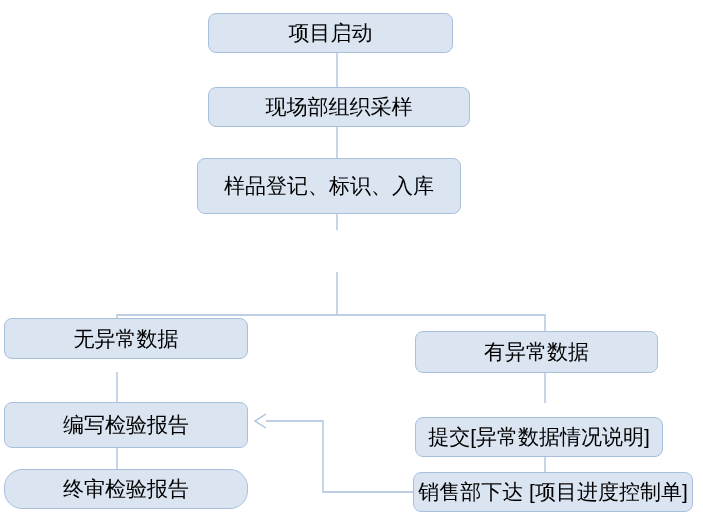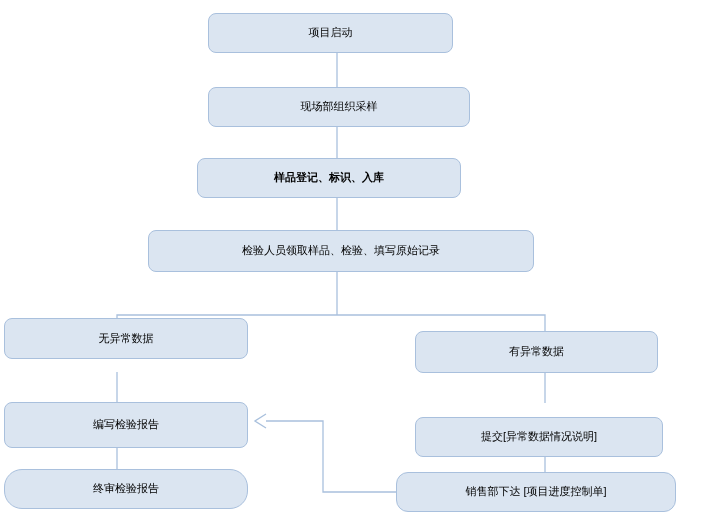--- a/index.html
+++ b/index.html
@@ -29,21 +29,21 @@
   }
   .node {
     position: absolute;
     box-sizing: border-box;
     display: flex;
     align-items: center;
     justify-content: center;
     background: var(--node-fill, #dbe5f1);
     border: 1px solid var(--node-border, #a9c0dd);
     border-radius: 8px;
-    font-size: 11px;
+    font-size: 21px;
     line-height: 1.2;
     color: var(--text, #000000);
     text-align: center;
     white-space: nowrap;
   }
 </style>
 </head>
 <body>
 
 <div class="canvas">
@@ -57,22 +57,21 @@
     <line class="edge" x1="117" y1="372" x2="117" y2="402"></line>
     <line class="edge" x1="117" y1="443" x2="117" y2="469"></line>
     <line class="edge" x1="545" y1="373" x2="545" y2="403"></line>
     <line class="edge" x1="545" y1="443" x2="545" y2="472"></line>
     <polyline class="edge" points="413,492 323,492 323,421 266,421"></polyline>
     <polyline class="edge" points="266,414 255,421 266,428"></polyline>
   </svg>
 
   <div class="node" style="left:208px; top:13px;  width:245px; height:40px;">项目启动</div>
   <div class="node" style="left:208px; top:87px;  width:262px; height:40px;">现场部组织采样</div>
-  <div class="node" style="left:197px; top:158px; width:264px; height:40px;font-weight:bold;">样品登记、标识、入库</div>
-  <div class="node" style="left:148px; top:230px; width:386px; height:42px;">检验人员领取样品、检验、填写原始记录</div>
+  <div class="node" style="left:197px; top:158px; width:264px; height:56px;">样品登记、标识、入库</div>
   <div class="node" style="left:4px;   top:318px; width:244px; height:41px;">无异常数据</div>
   <div class="node" style="left:415px; top:331px; width:243px; height:42px;">有异常数据</div>
   <div class="node" style="left:4px;   top:402px; width:244px; height:46px;">编写检验报告</div>
   <div class="node" style="left:4px;   top:469px; width:244px; height:40px;border-radius:18px;">终审检验报告</div>
   <div class="node" style="left:415px; top:417px; width:248px; height:40px;">提交[异常数据情况说明]</div>
-  <div class="node" style="left:396px; top:472px; width:280px; height:40px;border-radius:12px;">销售部下达 [项目进度控制单]</div>
+  <div class="node" style="left:413px; top:472px; width:280px; height:40px;">销售部下达 [项目进度控制单]</div>
 
 </div>
 
 </body></html>

